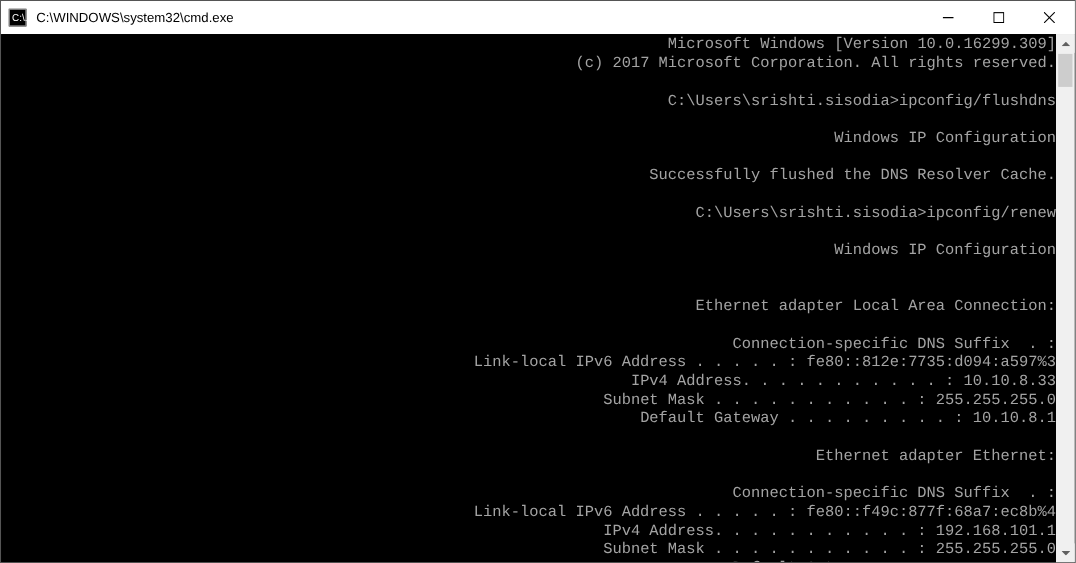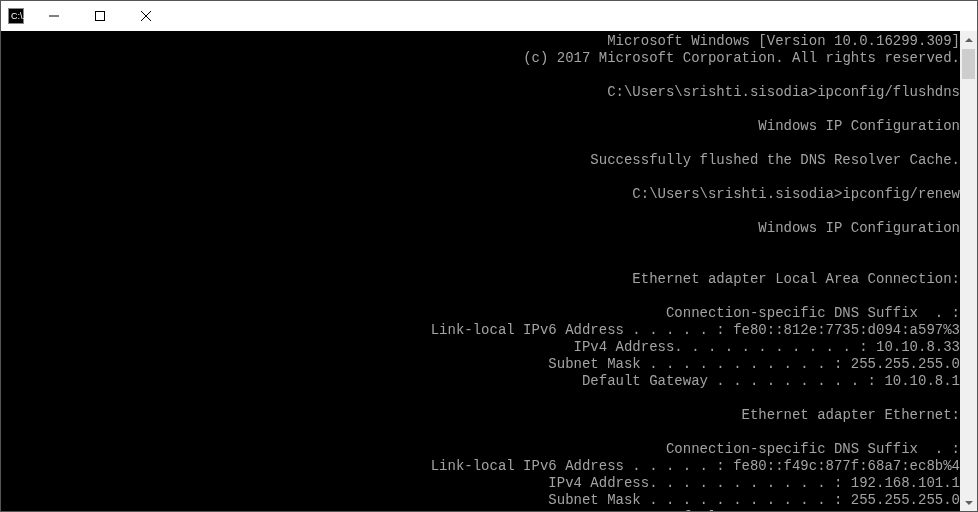--- a/index.html
+++ b/index.html
@@ -110,20 +110,21 @@
     }
   </style>
 </head>
 <body>
 
 <div class="window">
   <div class="titlebar">
     <div class="icon-wrap">
       <div class="cmd-icon">C:\.</div>
     </div>
+    <div class="title">C:\WINDOWS\system32\cmd.exe</div>
     <div class="win-controls">
       <div class="win-btn">
         <svg width="10" height="10" viewBox="0 0 10 10">
             <line x1="0" y1="5" x2="10" y2="5" stroke="#000" stroke-width="1"></line>
           </svg>
       </div>
       <div class="win-btn">
         <svg width="10" height="10" viewBox="0 0 10 10">
             <rect x="0.5" y="0.5" width="9" height="9" fill="none" stroke="#000" stroke-width="1"></rect>
           </svg>

